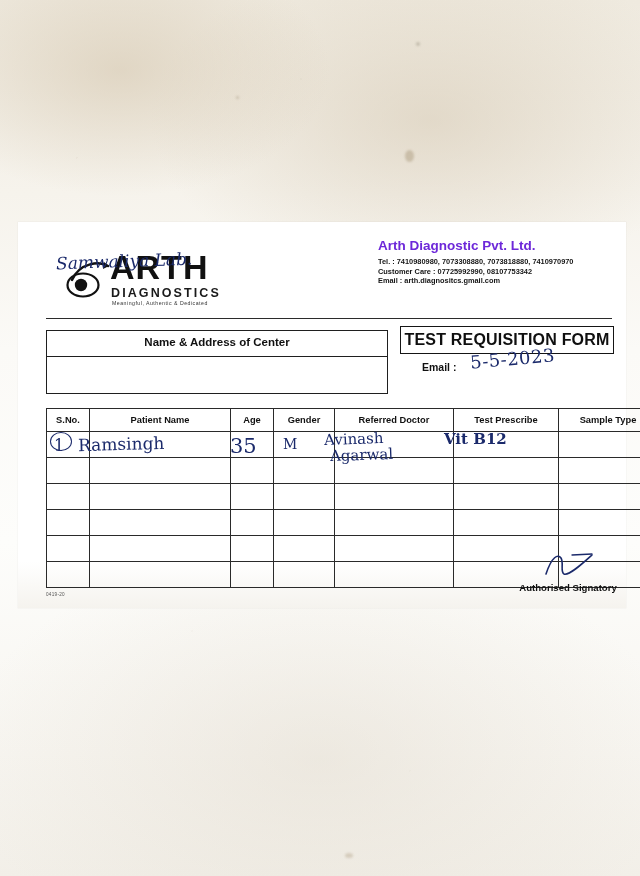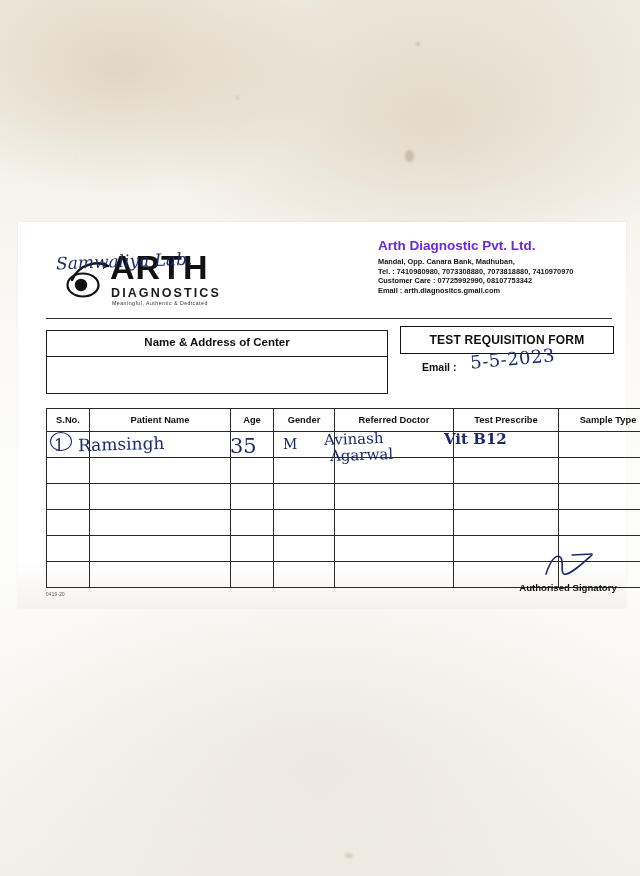--- a/index.html
+++ b/index.html
@@ -177,21 +177,21 @@
     left: 382px;
     top: 104px;
     width: 212px;
     height: 26px;
     border: 1.6px solid #151515;
     display: flex;
     align-items: center;
     justify-content: center;
   }
   .title-box span {
-    font-size: 12px;
+    font-size: 16px;
     font-weight: bold;
     letter-spacing: .2px;
     color: #0f0f0f;
   }
   .date-row {
     position: absolute;
     left: 404px;
     top: 139px;
     font-size: 10.5px;
     font-weight: bold;
@@ -310,21 +310,20 @@
           <path d="M6 20 C14 2, 34 1, 42 6" fill="none" stroke="#111" stroke-width="2.4" stroke-linecap="round"></path>
           <path d="M38 2 L43 6 L37 9 Z" fill="#111"></path>
         </svg>
         <div class="arth-word">ARTH</div>
         <div class="arth-sub">DIAGNOSTICS</div>
         <div class="arth-tag">Meaningful, Authentic &amp; Dedicated</div>
       </div>
 
       <div class="company">
         <div class="company-name">Arth Diagnostic Pvt. Ltd.</div>
-        <div class="company-line">Mandal, Opp. Canara Bank, Madhuban,</div>
         <div class="company-line">Tel. : 7410980980, 7073308880, 7073818880, 7410970970</div>
         <div class="company-line">Customer Care : 07725992990, 08107753342</div>
         <div class="company-line">Email : arth.diagnositcs.gmail.com</div>
       </div>
 
       <div class="rule"></div>
     </div>
 
     <div class="center-box">
       <div class="center-box-label">Name &amp; Address of Center</div>

